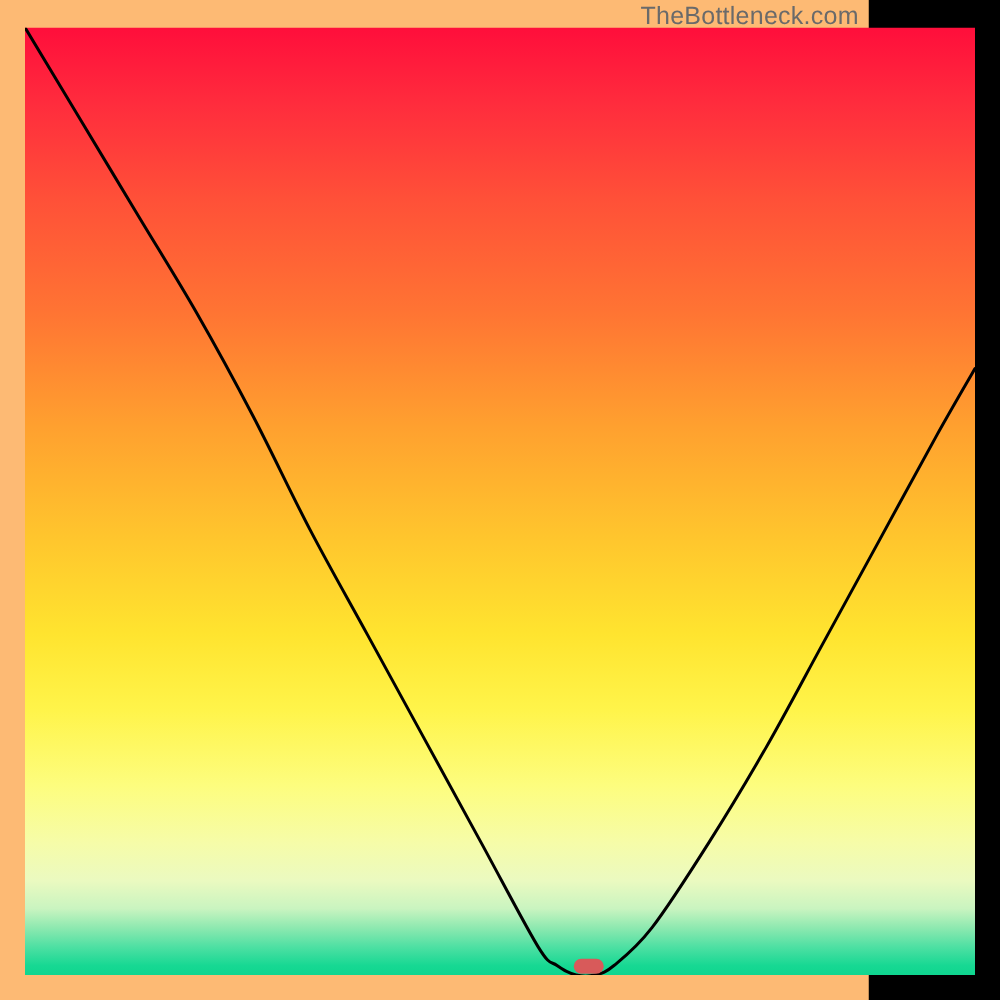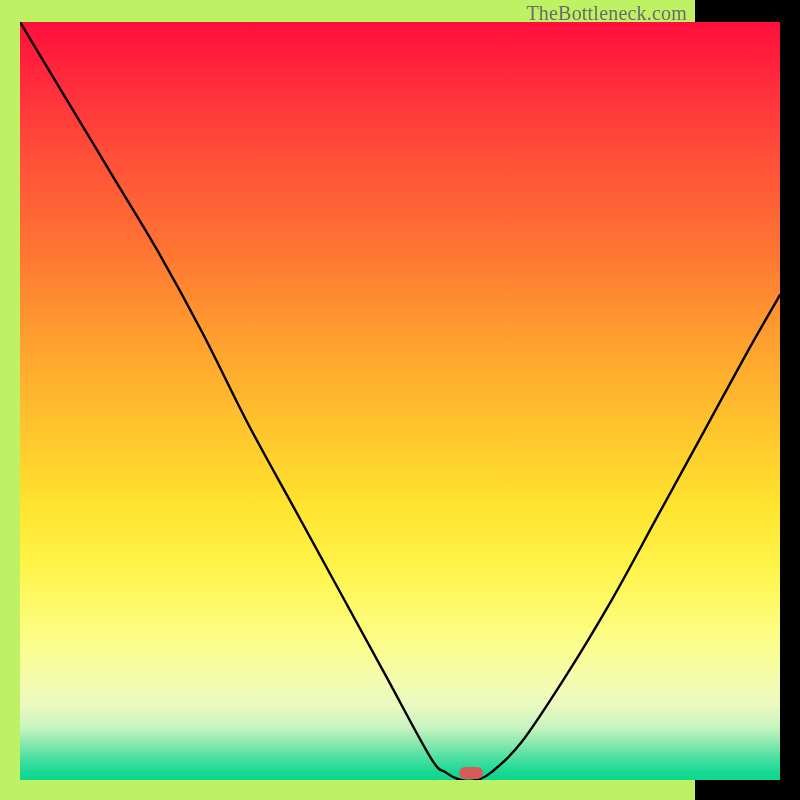--- a/index.html
+++ b/index.html
@@ -8,22 +8,21 @@
     width: 800px;
     height: 800px;
     background: #000;
     overflow: hidden;
     font-family: Arial, Helvetica, sans-serif;
   }
   .frame {
     position: relative;
     width: 695px;
     height: 800px;
-    background: #bef264;
-    font-family: Liberation Serif, serif;
+    background: #fdba74;
   }
   .watermark {
     position: absolute;
     top: 2px;
     right: 8px;
     color: #6a6a6a;
     font-size: 20px;
     font-weight: 500;
     letter-spacing: 0.2px;
     z-index: 5;

